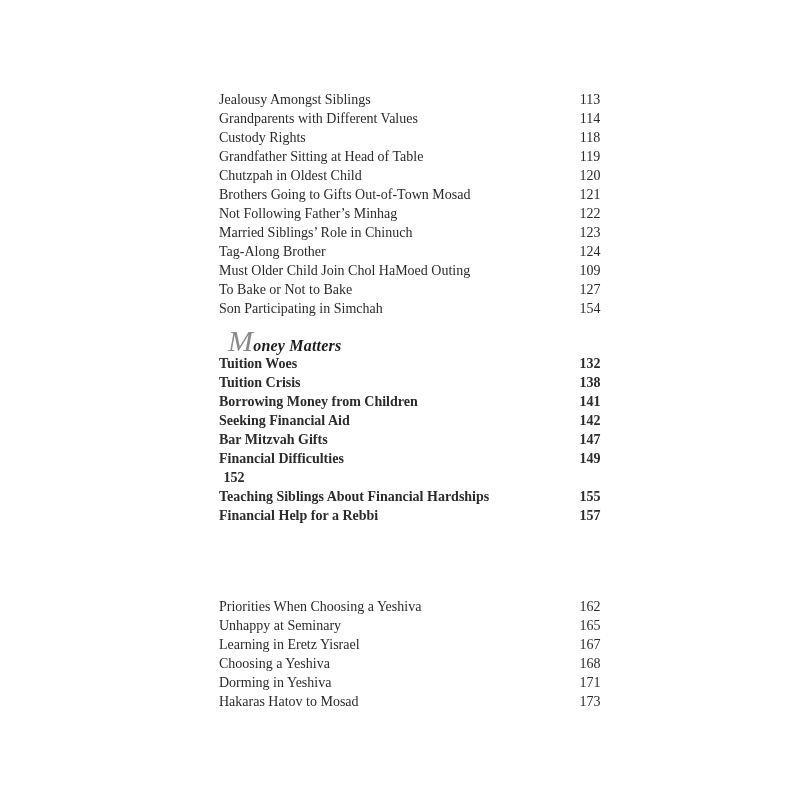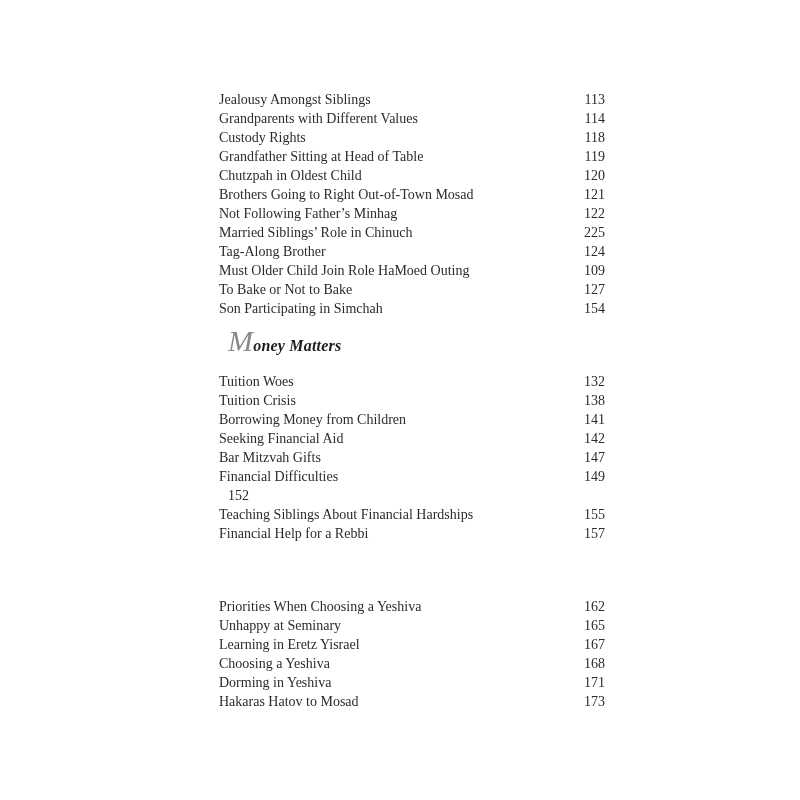--- a/index.html
+++ b/index.html
@@ -3,21 +3,21 @@
 <meta charset="utf-8">
 <style>
   html, body { margin:0; padding:0; background:#ffffff; }
   body { width:800px; height:800px; position:relative; overflow:hidden;
          font-family:"Liberation Serif", "DejaVu Serif", serif; color:#2a2a2a; }
   .page { position:absolute; left:0; top:0; width:800px; height:800px;border-radius:24px; }
   .section { position:absolute; left:219px; width:386px; }
   .row { display:flex; justify-content:space-between; align-items:baseline;
          height:19px; line-height:19px; font-size:14px; color:#2b2b2b; }
   .row .title { white-space:nowrap; }
-  .row .pg { text-align:right; min-width:30px; }
+  .row .pg { text-align:center; min-width:30px; }
   .heading { position:absolute; left:196px; font-style:italic; font-weight:bold;
              font-size:16px; color:#1e1e1e; letter-spacing:0.2px; line-height:25px;margin-left:32px; }
   .heading .cap { font-size:30px; font-weight:normal; color:#8a8a8a; font-style:italic;
                   margin-right:0px; line-height:25px; }
   .heading .line2 { display:block; margin-top:2px; }
 </style>
 </head>
 <body>
 
 <div class="page">
@@ -37,54 +37,54 @@
       </div>
     <div class="row">
         <span class="title">Grandfather Sitting at Head of Table</span>
         <span class="pg">119</span>
       </div>
     <div class="row">
         <span class="title">Chutzpah in Oldest Child</span>
         <span class="pg">120</span>
       </div>
     <div class="row">
-        <span class="title">Brothers Going to Right Out-of-Town Mosad</span>
+        <span class="title">Brothers Going to Gifts Out-of-Town Mosad</span>
         <span class="pg">121</span>
       </div>
     <div class="row">
         <span class="title">Not Following Father’s Minhag</span>
         <span class="pg">122</span>
       </div>
     <div class="row">
         <span class="title">Married Siblings’ Role in Chinuch</span>
-        <span class="pg">225</span>
+        <span class="pg">123</span>
       </div>
     <div class="row">
         <span class="title">Tag-Along Brother</span>
         <span class="pg">124</span>
       </div>
     <div class="row">
-        <span class="title">Must Older Child Join Role HaMoed Outing</span>
+        <span class="title">Must Older Child Join Chol HaMoed Outing</span>
         <span class="pg">109</span>
       </div>
     <div class="row">
         <span class="title">To Bake or Not to Bake</span>
         <span class="pg">127</span>
       </div>
     <div class="row">
         <span class="title">Son Participating in Simchah</span>
         <span class="pg">154</span>
       </div>
   </div>
 
   <div class="heading" style="top:328px;">
     <span class="cap">M</span><span>oney Matters</span>
   </div>
 
-  <div class="section" style="top:372px;">
+  <div class="section" style="top:354px;font-weight:bold;">
     <div class="row">
         <span class="title">Tuition Woes</span>
         <span class="pg">132</span>
       </div>
     <div class="row">
         <span class="title">Tuition Crisis</span>
         <span class="pg">138</span>
       </div>
     <div class="row">
         <span class="title">Borrowing Money from Children</span>

